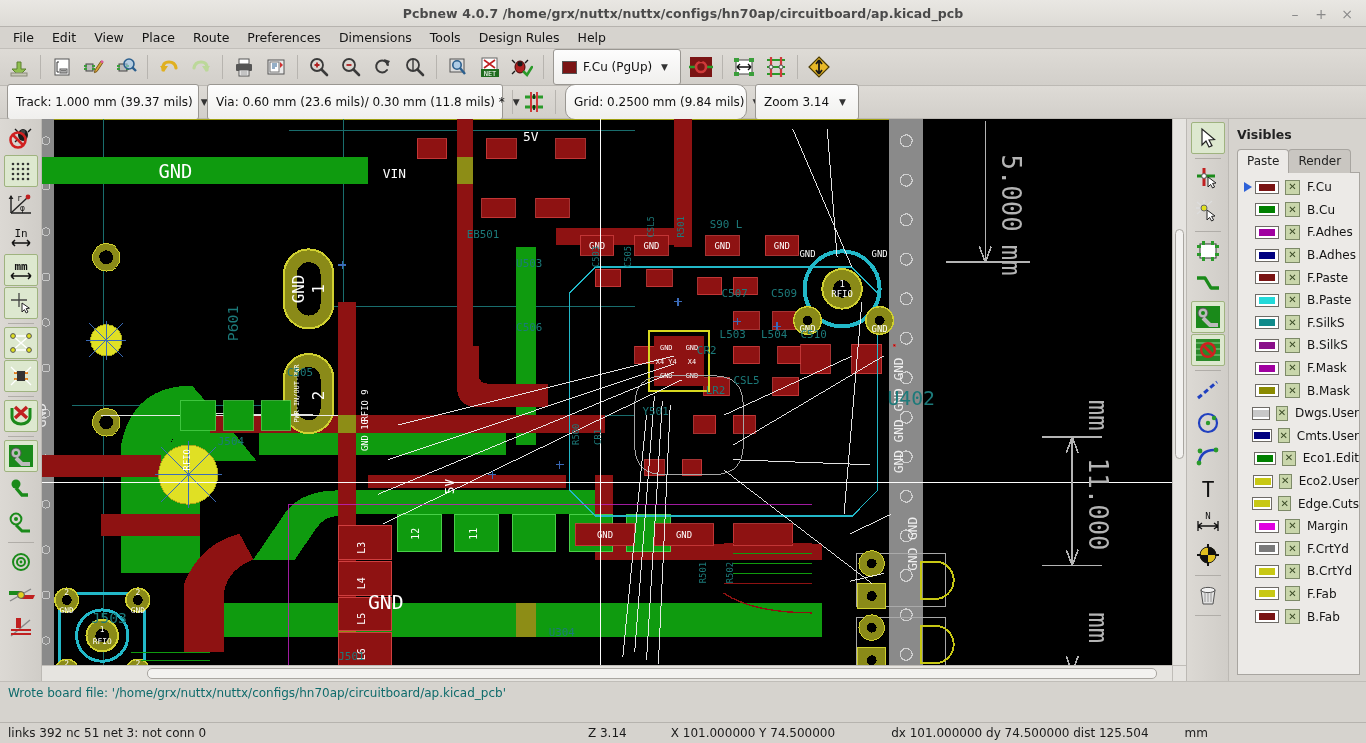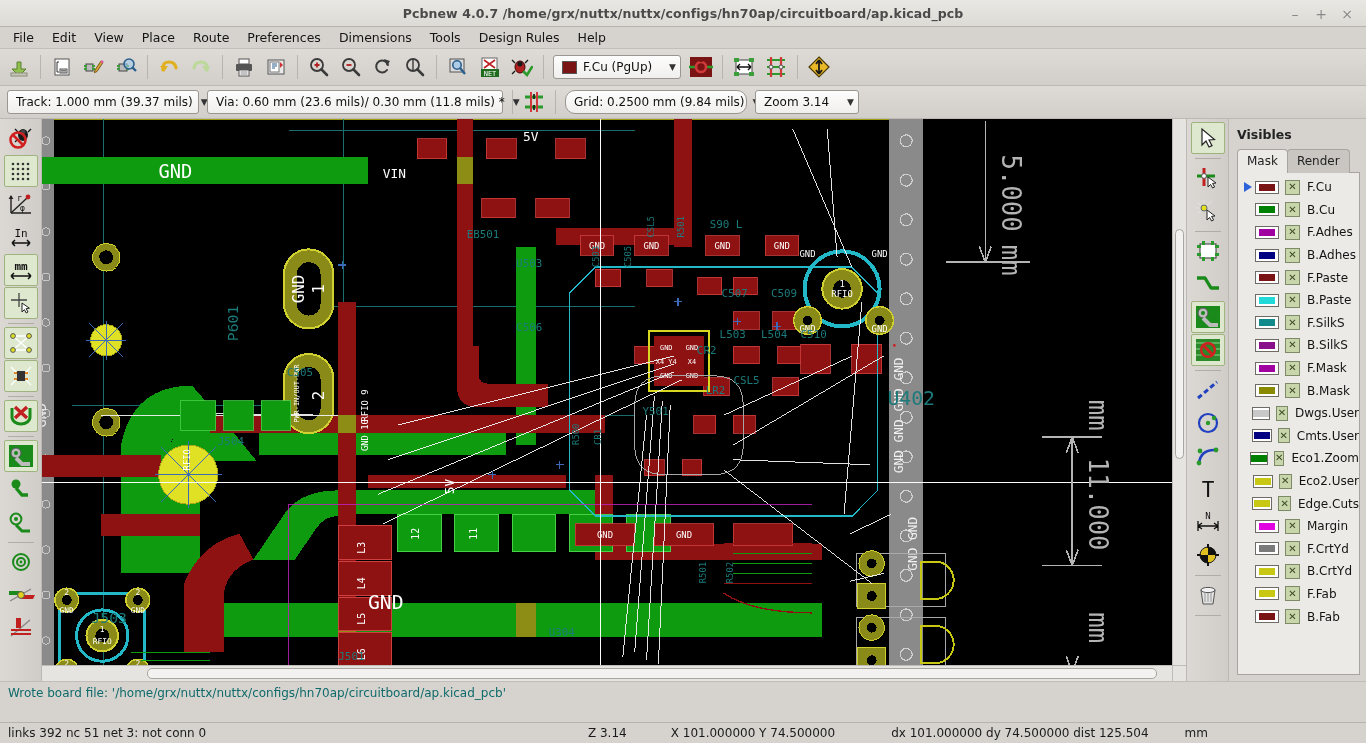--- a/index.html
+++ b/index.html
@@ -37,22 +37,22 @@
     border-bottom:1px solid #bcb9b4; padding:0 3px;
   }
   .tbtn{
     width:30px; height:30px; display:flex; align-items:center; justify-content:center;
     border:1px solid transparent; border-radius:2px; margin:0 1px;
   }
   .tsep{ width:1px; height:24px; background:#b7b4af; margin:0 5px; }
 
   
   .combo{
-    height:24px; border:1px solid #9a9792; background:linear-gradient(#fdfdfd,#f0efed);
-    border-radius:3px; display:flex; align-items:center; padding:0 4px 0 8px;
+    height:36px; border:1px solid #9a9792; background:linear-gradient(#fdfdfd,#f0efed);
+    border-radius:3px; display:flex; align-items:center; padding:0 12px 0 8px;
     font-size:12px; color:#111; margin:0 4px; white-space:nowrap;
   }
   .combo .cap{ flex:1; }
   .combo .arw{ margin-left:8px; font-size:9px; color:#333; }
   .swatch{ width:15px; height:13px; border:1px solid #555; margin-right:6px; }
 
   
   .body{ flex:1; display:flex; min-height:0; }
 
   
@@ -1026,21 +1026,21 @@
           <ellipse cx="13" cy="7" rx="7" ry="2.6" fill="#f2f2f2" stroke="#555"></ellipse>
           <path d="M10 10 v9 M13 10 v9 M16 10 v9" stroke="#999"></path>
         </svg>
       </div>
       <div class="vsep"></div>
     </div>
 
     <div class="rpanel">
       <div class="ptitle">Visibles</div>
       <div class="tabs">
-        <div class="tab active">Mask</div>
+        <div class="tab active">Paste</div>
         <div class="tab">Render</div>
       </div>
       <div class="layerbox">
 
         <div class="lrow">
           <span class="sel">
               <i class="arrow"></i>
             </span>
           <span class="csw">
               <i style="background:#7a1414"></i>
@@ -1135,21 +1135,21 @@
             </span>
           <span class="eye">✕</span>
           <span class="lname">Cmts.User</span>
         </div>
         <div class="lrow">
           <span class="sel"></span>
           <span class="csw">
               <i style="background:#008000"></i>
             </span>
           <span class="eye">✕</span>
-          <span class="lname">Eco1.Zoom</span>
+          <span class="lname">Eco1.Edit</span>
         </div>
         <div class="lrow">
           <span class="sel"></span>
           <span class="csw">
               <i style="background:#c8c814"></i>
             </span>
           <span class="eye">✕</span>
           <span class="lname">Eco2.User</span>
         </div>
         <div class="lrow">

